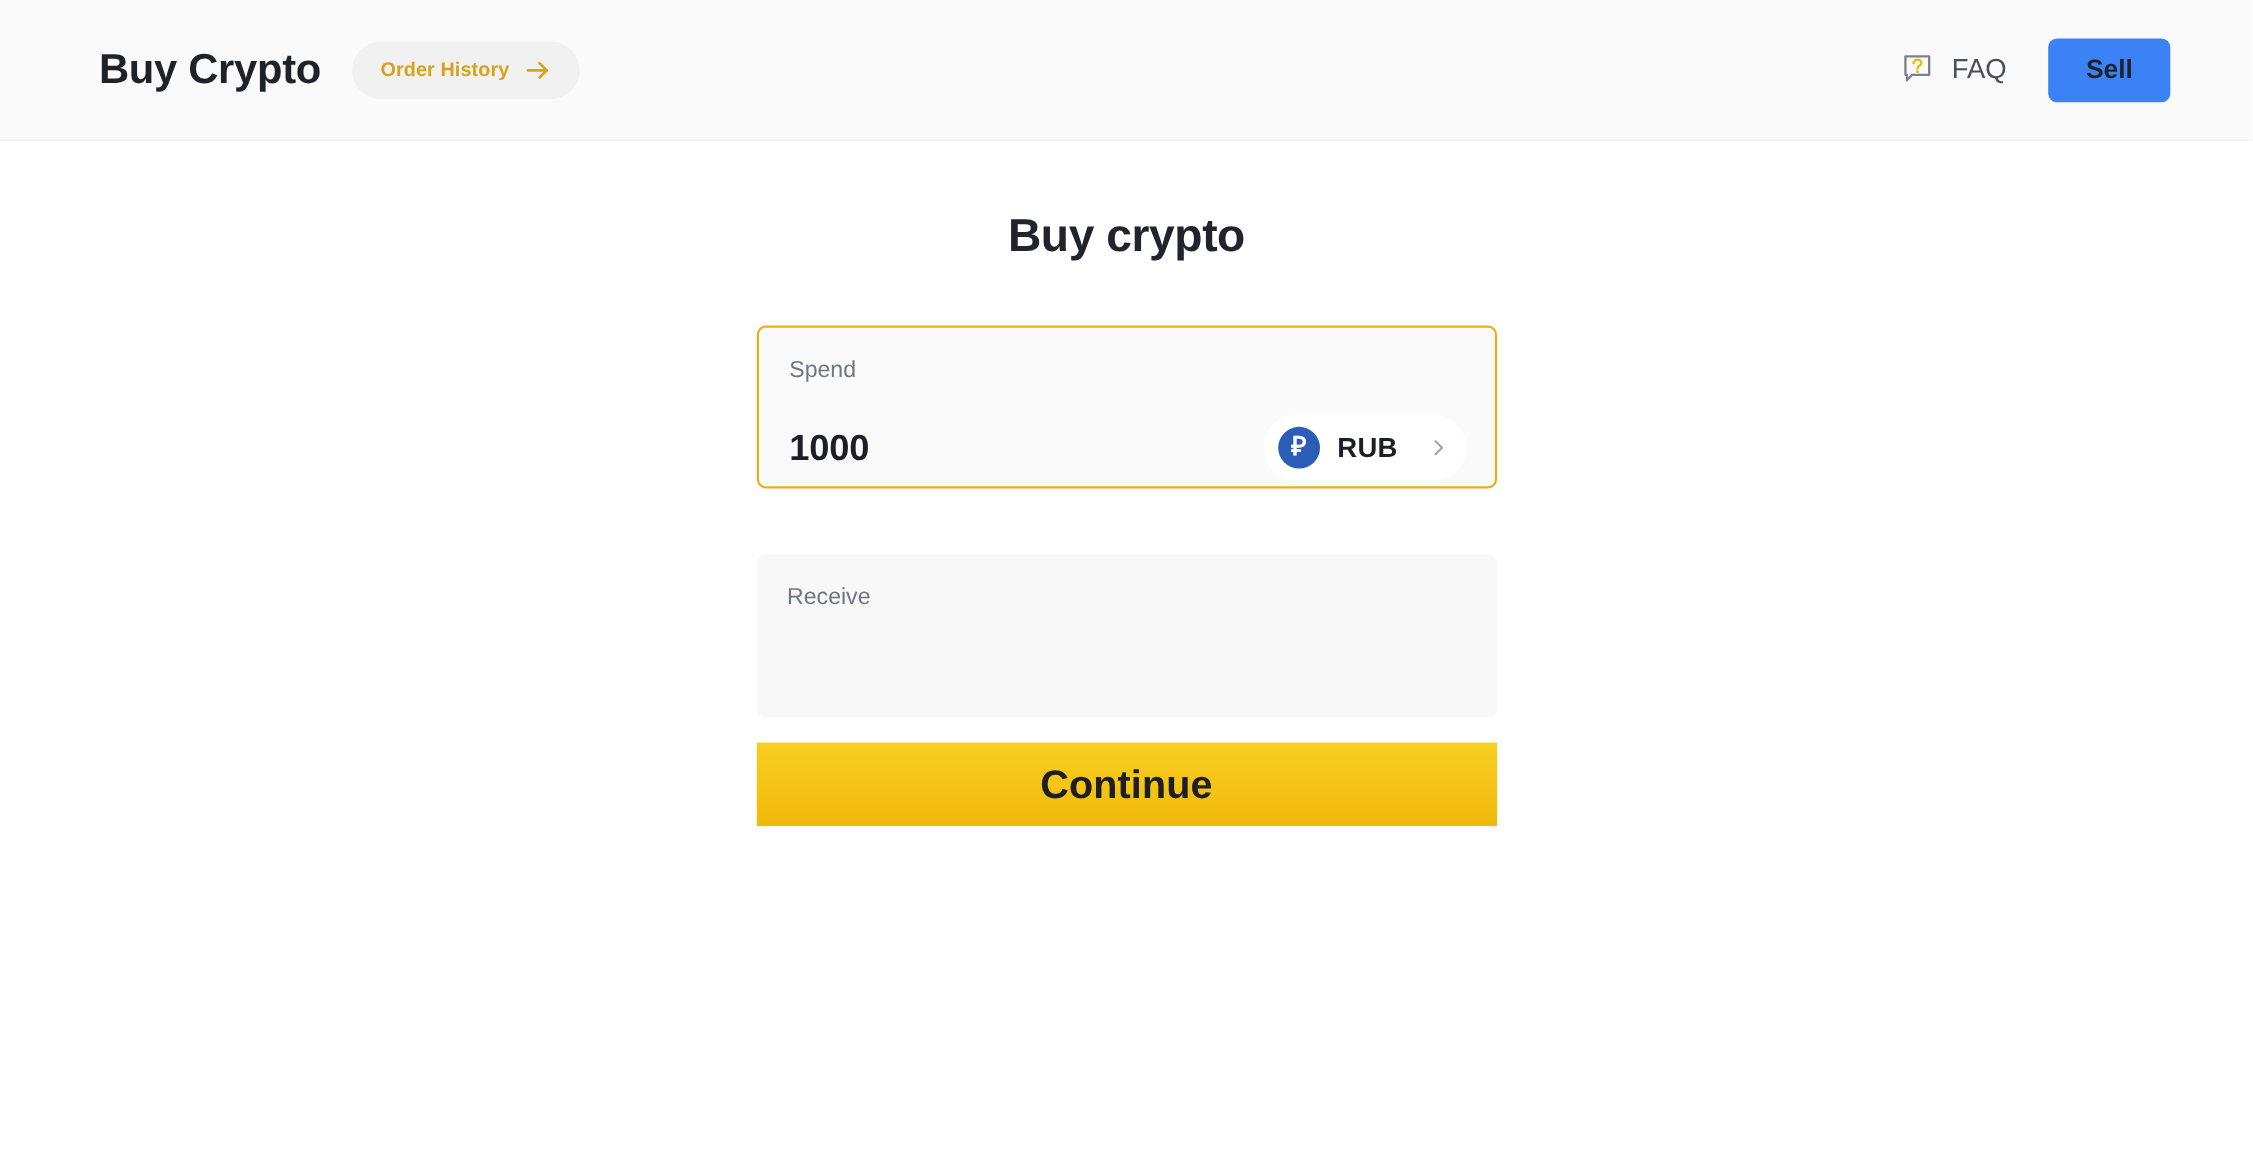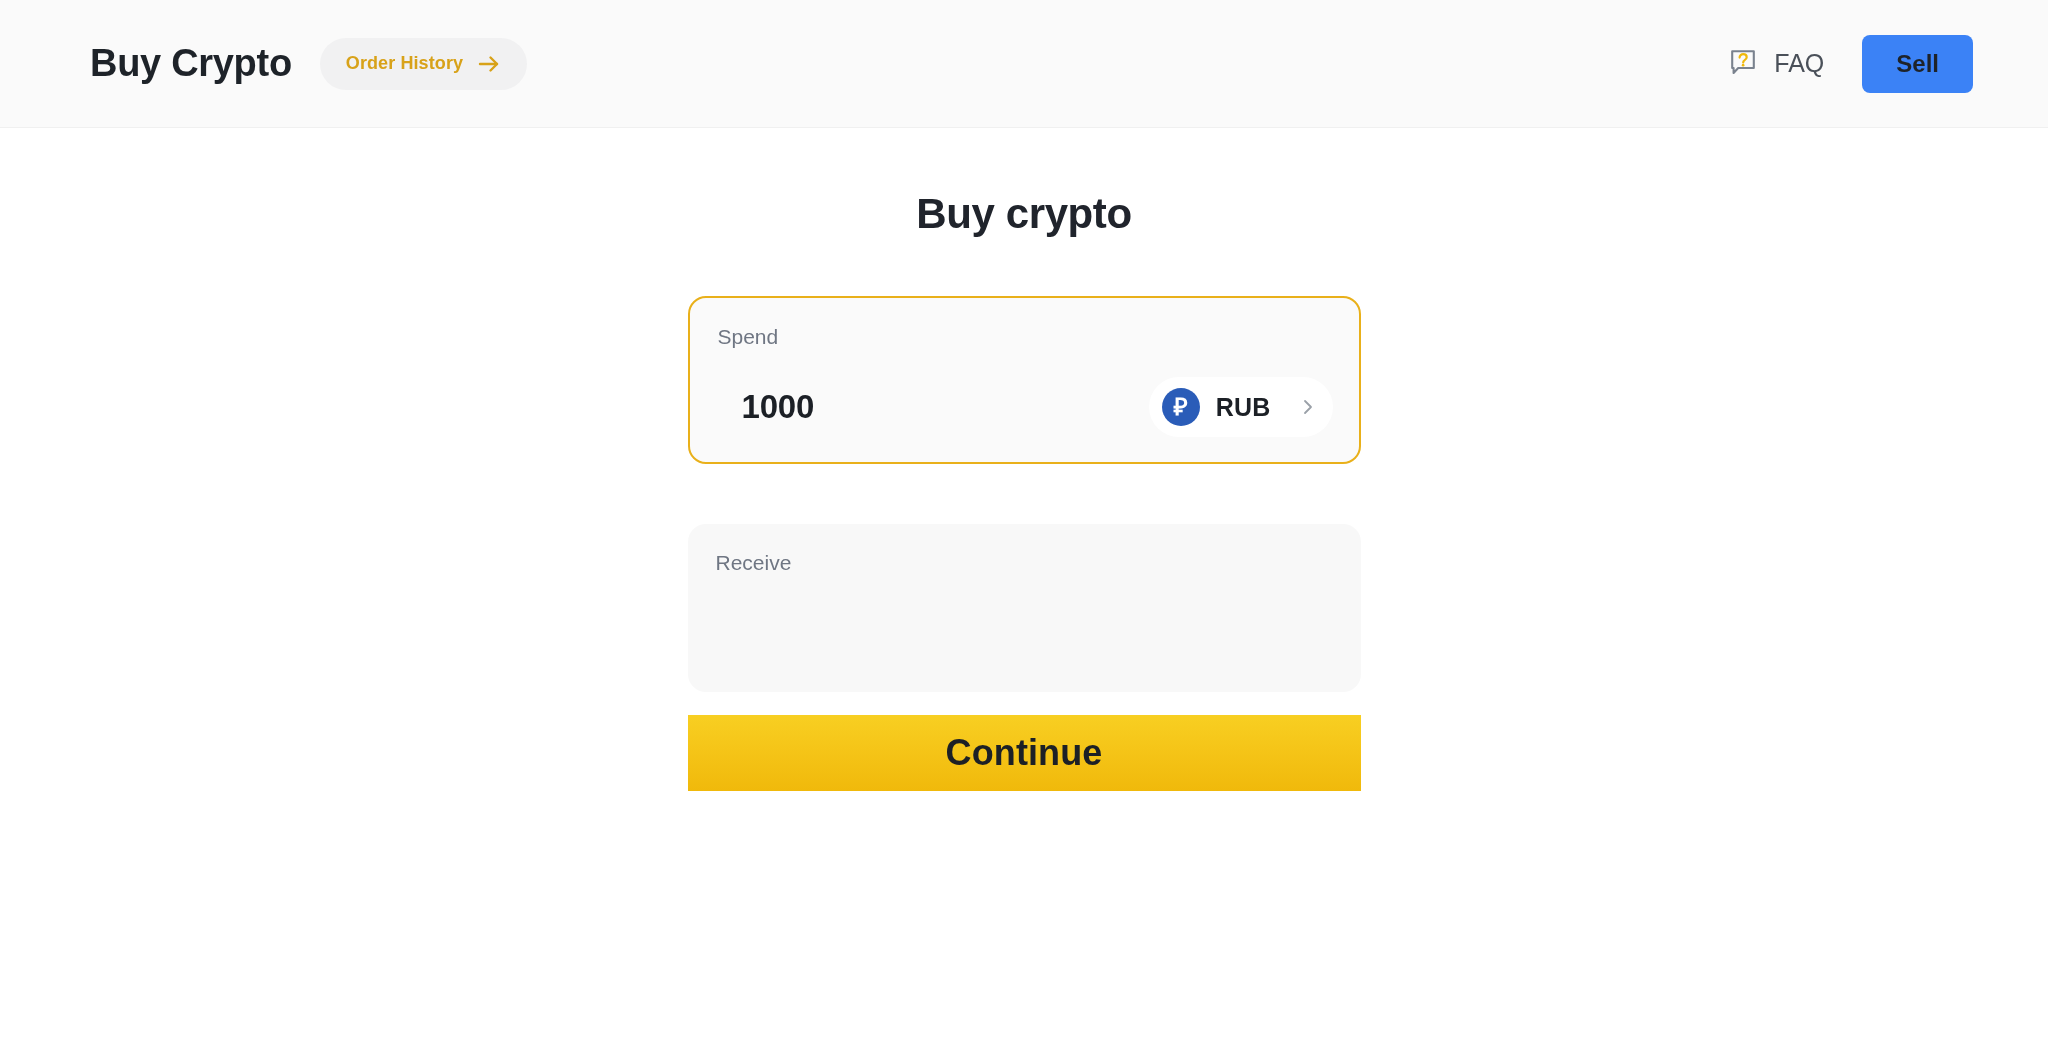--- a/index.html
+++ b/index.html
@@ -113,41 +113,40 @@
 
   .form-col {
     width: 673px;
     display: flex;
     flex-direction: column;
   }
 
   
   .ex-card {
     background: #f8f8f8;
-    border-radius: 18px;
-    height: 168px;
+    border-radius: 8px;
+    height: 148px;
     padding: 28px 26px 0 28px;
     position: relative;
   }
   .ex-card.active {
     border: 2px solid #e9b01a;
     background: #fafafa;
   }
   .ex-card .field-label {
     font-size: 21px;
     color: #6f7683;
     font-weight: 400;
     line-height: 1;
   }
   .ex-card .amount-row {
     margin-top: 30px;
     display: flex;
     align-items: center;
     justify-content: space-between;
-    margin-left: 24px;
   }
   .ex-card .amount-value {
     font-size: 33px;
     font-weight: 700;
     color: #1c2026;
     letter-spacing: -0.2px;
     border: none;
     outline: none;
     background: transparent;
     font-family: "Liberation Sans", sans-serif;

